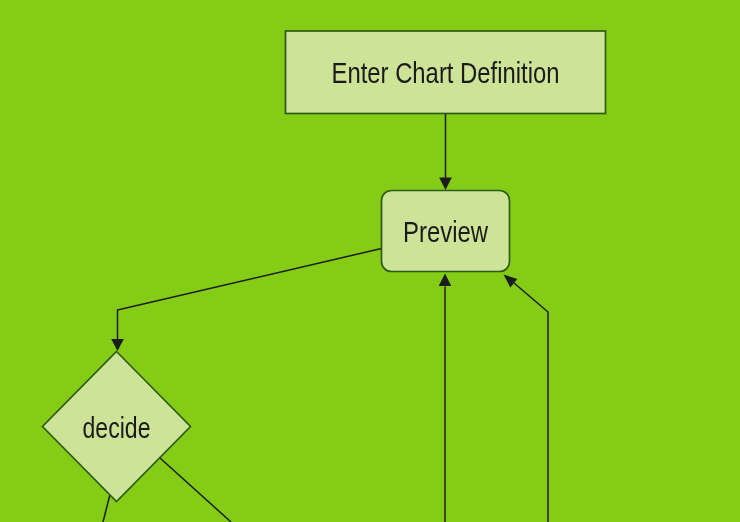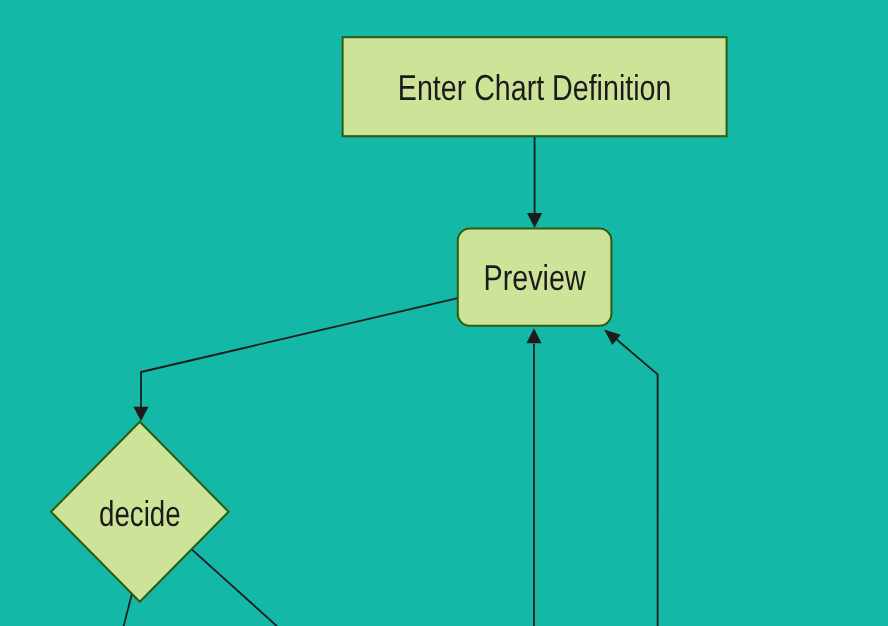--- a/index.html
+++ b/index.html
@@ -8,21 +8,21 @@
     background: #ffffff;
     width: 740px;
     height: 522px;
     overflow: hidden;
     font-family: "Liberation Sans", sans-serif;
   }
   .stage {
     position: relative;
     width: 740px;
     height: 522px;
-    background: #14b8a6;
+    background: #84cc16;
   }
   svg { display: block; }
   .edge-path {
     fill: none;
     stroke-width: 1.5px;
     stroke-linejoin: round;
   }
   .node-shape {
     stroke-width: 1.7px;
   }

